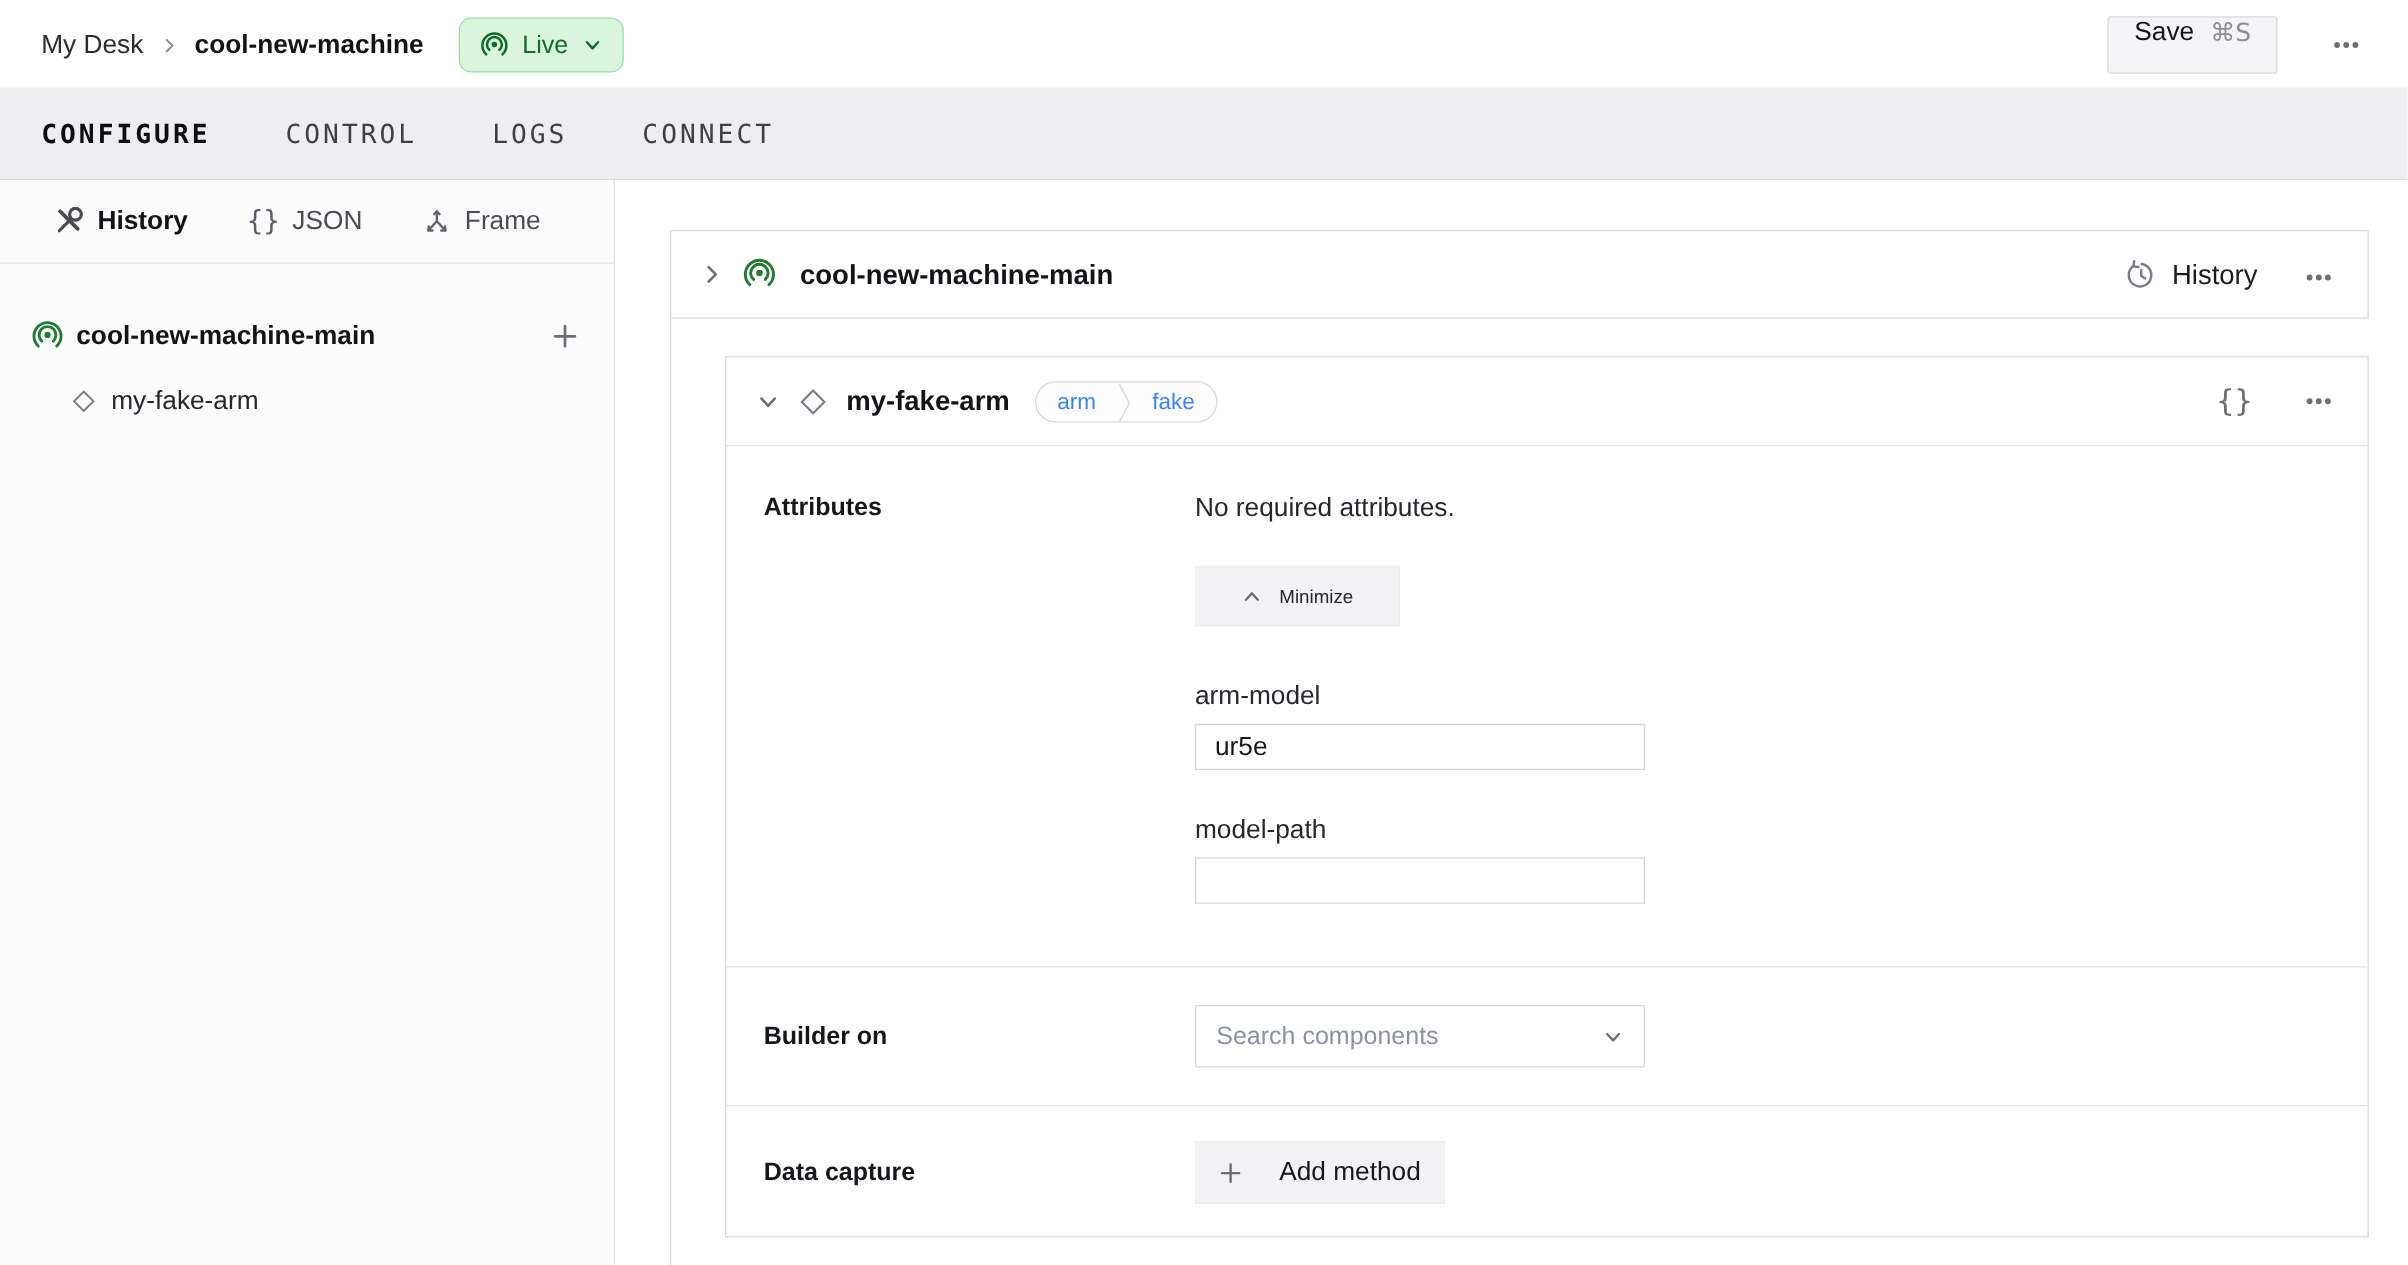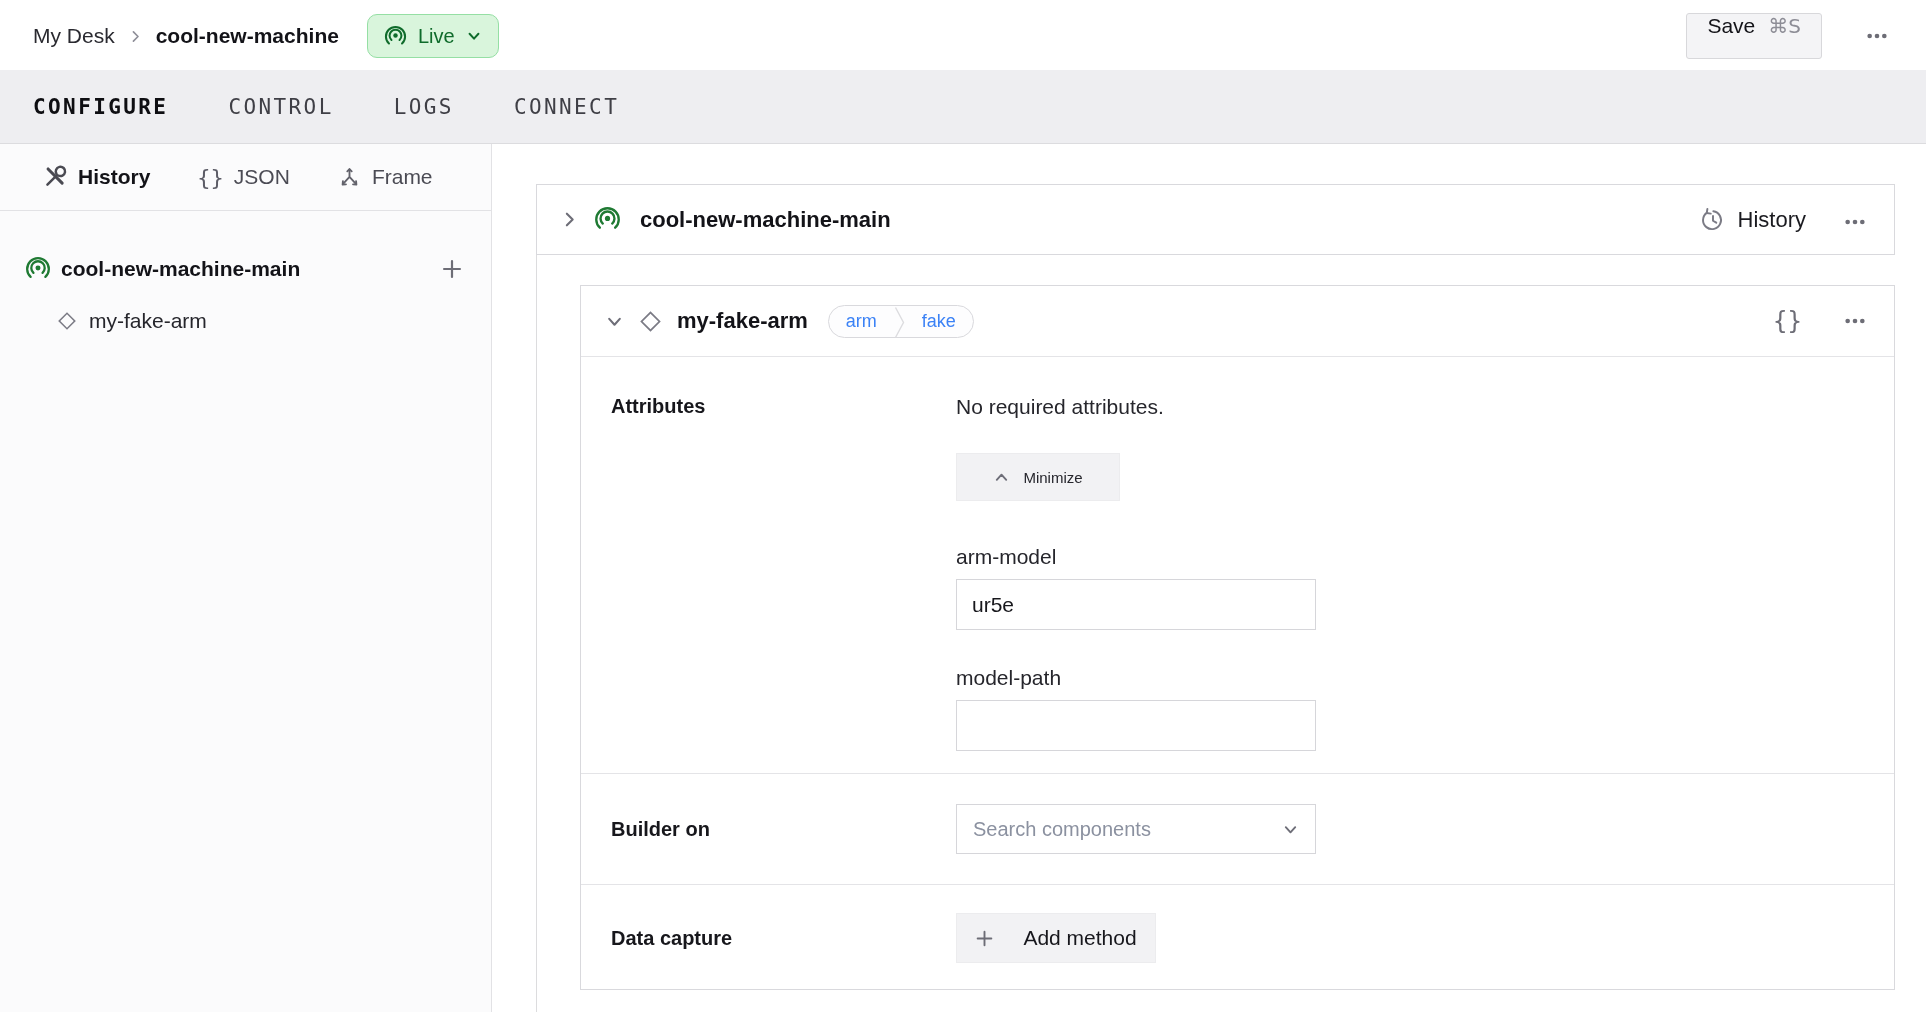--- a/index.html
+++ b/index.html
@@ -71,21 +71,21 @@
   .sec-attributes { height:416px; padding-top:38px; }
   .sec-depends { height:111px; border-top:1px solid #e4e4e7; align-items:center; }
   .sec-capture { height:107px; border-top:1px solid #e4e4e7; align-items:center; }
 
   .empty-text { font-size:21px; color:#26262c; }
   .minimize-btn { margin-top:34px; height:48px; width:164px; background:#f2f2f4;
     border:1px solid #ececee; display:flex; align-items:center; justify-content:center; gap:13px;
     font-size:15px; color:#26262c; cursor:pointer; font-family:inherit; }
   .field-label { font-size:21px; color:#26262c; }
   .fl-1 { margin-top:44px; } .fl-2 { margin-top:36px; }
-  .text-input { display:block; margin-top:10px; width:360px; height:51px; background:#fff;
+  .text-input { display:block; margin-top:10px; width:360px; height:37px; background:#fff;
     border:1px solid #d6d6da; border-radius:0; font-size:21px; padding:0 15px; color:#17171c;
     font-family:inherit; outline:none; }
   .select-box { width:360px; height:50px; border:1px solid #d6d6da; background:#fff;
     display:flex; align-items:center; padding:0 16px; cursor:pointer; }
   .select-placeholder { flex:1; font-size:20px; color:#8b91a0; }
   .add-btn { height:50px; width:200px; background:#f2f2f4; border:1px solid #ececee;
     display:flex; align-items:center; justify-content:center; gap:29px; font-size:21px;
     color:#17171c; cursor:pointer; font-family:inherit; }
 
   svg { display:block; }

